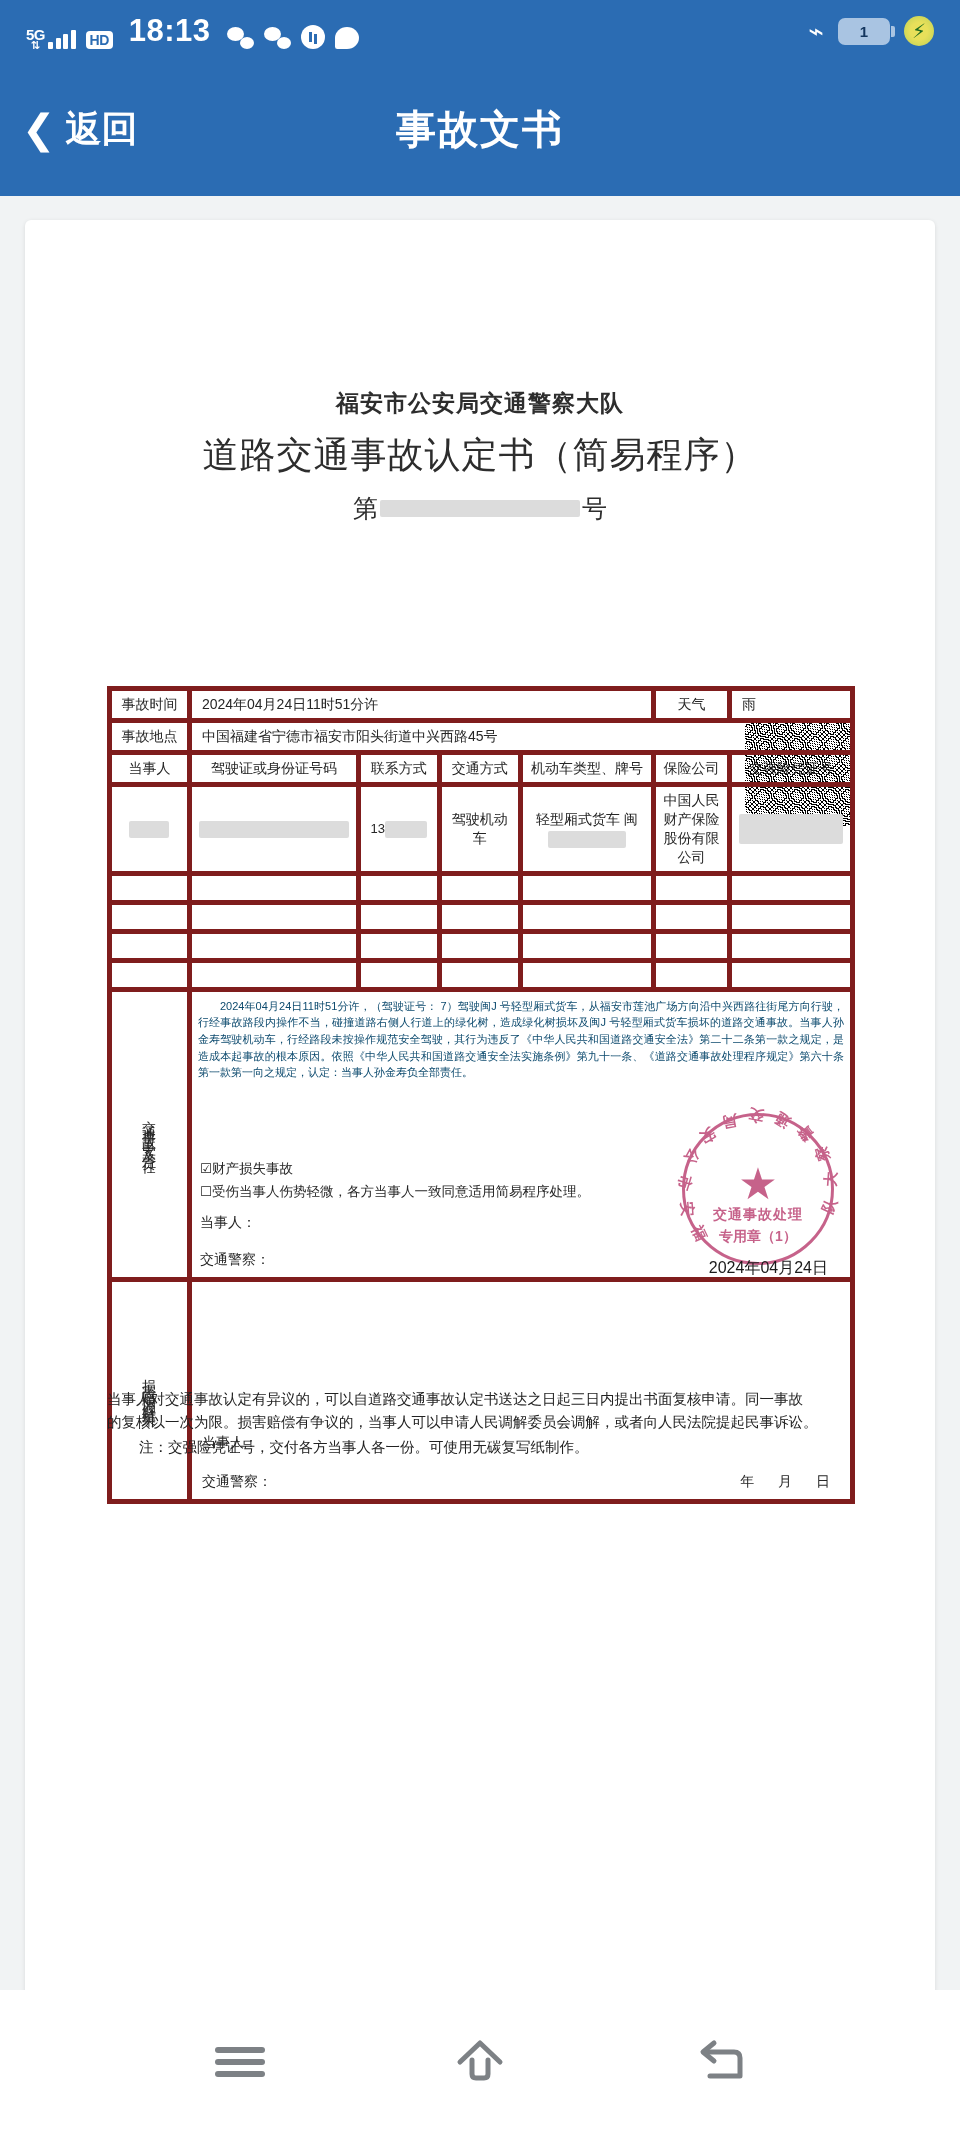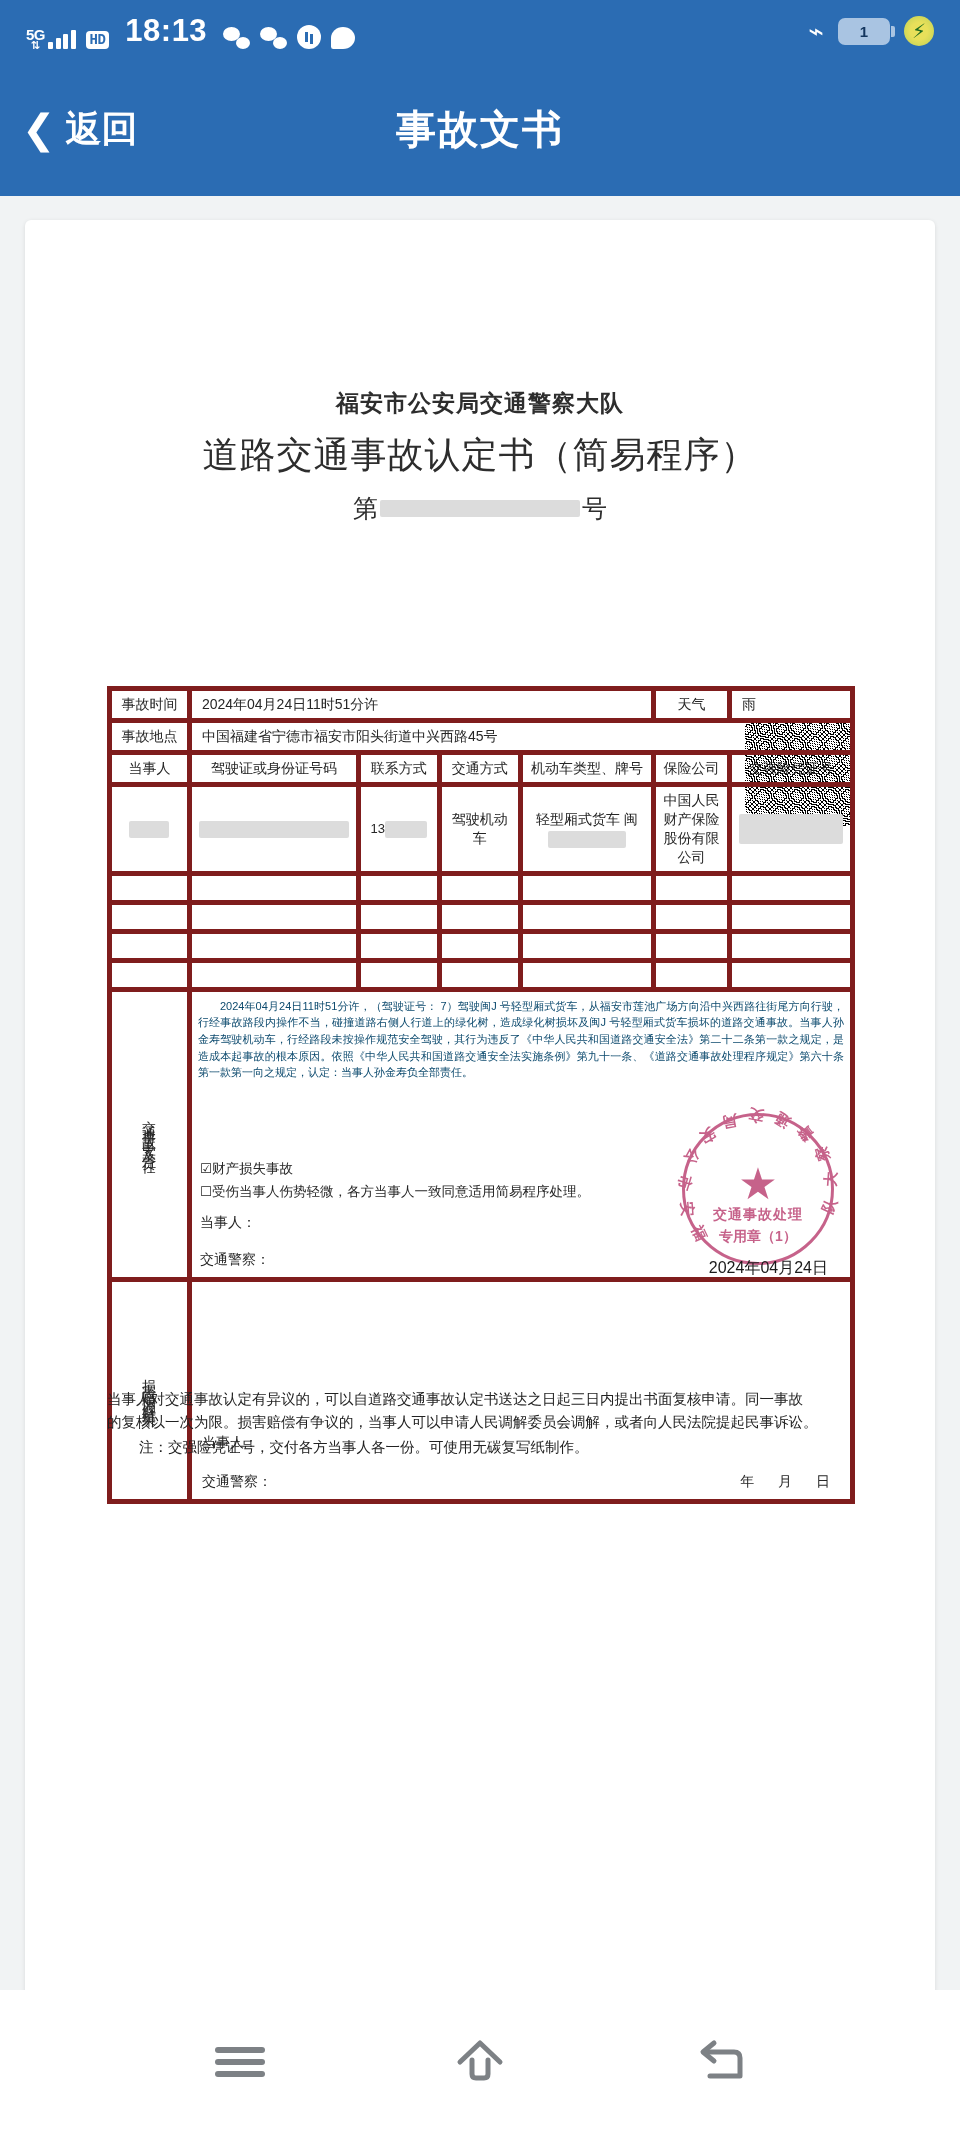--- a/index.html
+++ b/index.html
@@ -23,21 +23,21 @@
   .sig-wrap { display: flex; align-items: flex-end; gap: 3px; }
   .sig-5g { font-size: 15px; font-weight: bold; line-height: 1;
             display: flex; flex-direction: column; align-items: center; }
   .sig-5g span.net { font-size: 15px; font-weight: 700; letter-spacing: -0.5px; }
   .sig-5g span.arrows { font-size: 11px; line-height: 7px; }
   .bars { display: flex; align-items: flex-end; gap: 2.5px; height: 22px; }
   .bars i { display: block; width: 5px; background: #fff; border-radius: 1px; }
   .bars i:nth-child(1){height:7px}.bars i:nth-child(2){height:11px}
   .bars i:nth-child(3){height:15px}.bars i:nth-child(4){height:19px}
   .hd-badge { background:#fff; color:#2b6cb3; font-size:14px; font-weight:700;
-              border-radius:4px; padding:1px 4px; letter-spacing:-0.5px;font-family:Liberation Mono, monospace; }
+              border-radius:4px; padding:1px 4px; letter-spacing:-0.5px; }
   .sb-time { font-size: 31px; font-weight: 700; letter-spacing: 0.5px; margin: 0 6px; }
   .wechat-ic { width:27px; height:22px; position:relative; }
   .wechat-ic::before, .wechat-ic::after {
     content:""; position:absolute; background:#fff; border-radius:50%;
   }
   .wechat-ic::before { width:17px; height:14px; left:0; top:0; }
   .wechat-ic::after  { width:14px; height:12px; right:0; bottom:0; }
   .speaker-ic { width:24px;height:24px;border-radius:50%;background:#fff;position:relative;}
   .speaker-ic::after{content:"";position:absolute;left:8px;top:7px;width:3px;height:10px;
      background:#2b6cb3;box-shadow:5px 2px 0 0 #2b6cb3,-0px 0 0 0 #2b6cb3;}

